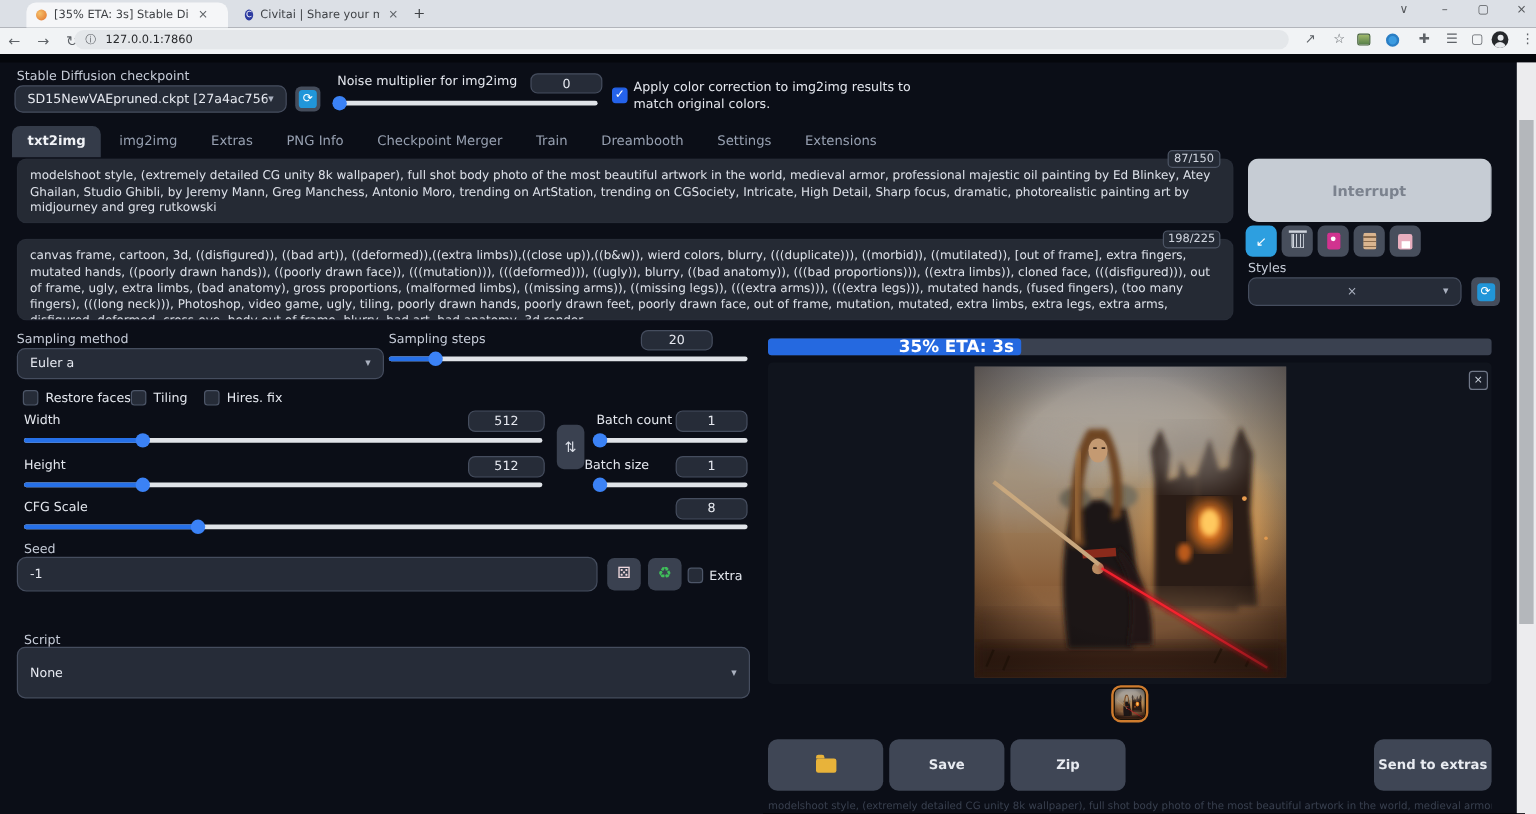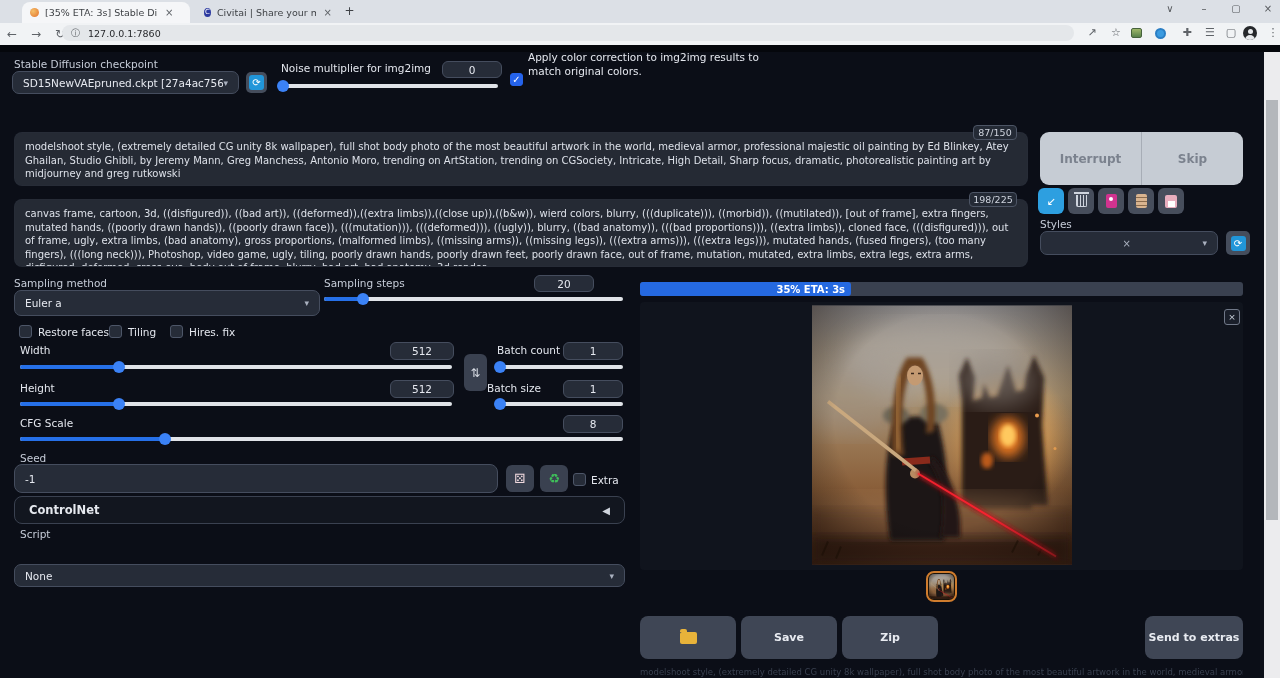--- a/index.html
+++ b/index.html
@@ -85,21 +85,21 @@
   .cardic:before { content:""; position:absolute; left:3.5px; top:3px; width:4px; height:4px;
                    border-radius:50%; background:#fff; }
   .clipic { width:11px; height:14px; background:#d9b48f; border-radius:2px;
             background-image:repeating-linear-gradient(#0000 0 3px,#8a6b4d 3px 4px); }
   .floppyic { width:12px; height:13px; background:#e8aebe; border-radius:2px; position:relative; }
   .floppyic:before { content:""; position:absolute; left:2.5px; top:6px; width:7px; height:6px; background:#fff; }
 
   .pbar { left:640px; top:282px; width:603px; height:14px; background:#3a4150; border-radius:3px; }
   .pfill { position:relative; height:100%; background:#2569e0; border-radius:3px;
            display:flex; align-items:center; justify-content:flex-end; }
-  .pfill span { font-size:10px; font-weight:bold; color:#fff; padding-right:6px; white-space:nowrap; }
+  .pfill span { font-size:14px; font-weight:bold; color:#fff; padding-right:6px; white-space:nowrap; }
 
   .imgpanel { left:640px; top:302px; width:603px; height:268px; background:#10141d; border-radius:4px; }
   .genimg { position:absolute; left:812px; top:305px; width:260px; height:260px; }
   .closebtn { left:1224px; top:309px; width:16px; height:16px; background:#1a1f2a; border:1px solid #707888;
               border-radius:3px; color:#cbd2dc; font-size:9px; display:flex; align-items:center;
               justify-content:center; }
   .thumbwrap { left:926px; top:571px; width:31px; height:31px; border:2px solid #cf7c2e; border-radius:8px;
                background:#1a1208; display:flex; align-items:center; justify-content:center; }
   .thumbimg { width:25px; height:25px; border-radius:5px; }
 
@@ -238,32 +238,42 @@
   <div class="abs numbox" style="left:442px;top:61px;width:60px;height:17px">0</div>
   <div class="abs" style="left:281px;top:84px;width:217px">
     <div class="track">
         <div class="fill" style="width: 1%;">
           <span class="knob"></span>
         </div>
       </div>
   </div>
 
   <div class="abs cb checked" style="left:510px;top:73px">✓</div>
-  <div class="abs lblw" style="left:528px;top:51px;width:262px;line-height:13.5px">Apply color correction to img2img results to match original colors.</div>
-
+  <div class="abs lblw" style="left:528px;top:67px;width:262px;line-height:13.5px">Apply color correction to img2img results to match original colors.</div>
+
+  <div class="abs navtabs">
+    <span class="ntab active">txt2img</span>
+    <span class="ntab">img2img</span>
+    <span class="ntab">Extras</span>
+    <span class="ntab">PNG Info</span>
+    <span class="ntab">Checkpoint Merger</span>
+    <span class="ntab">Train</span>
+    <span class="ntab">Dreambooth</span>
+    <span class="ntab">Settings</span>
+    <span class="ntab">Extensions</span>
+  </div>
 
   <div class="abs badge" style="left:973px;top:125px;width:44px;height:15px">87/150</div>
   <div class="abs ta" style="left:14px;top:132px;width:1014px;height:54px">modelshoot style, (extremely detailed CG unity 8k wallpaper), full shot body photo of the most beautiful artwork in the world, medieval armor, professional majestic oil painting by Ed Blinkey, Atey Ghailan, Studio Ghibli, by Jeremy Mann, Greg Manchess, Antonio Moro, trending on ArtStation, trending on CGSociety, Intricate, High Detail, Sharp focus, dramatic, photorealistic painting art by midjourney and greg rutkowski</div>
 
   <div class="abs badge" style="left:969px;top:192px;width:48px;height:15px">198/225</div>
   <div class="abs ta" style="left:14px;top:199px;width:1014px;height:68px">canvas frame, cartoon, 3d, ((disfigured)), ((bad art)), ((deformed)),((extra limbs)),((close up)),((b&amp;w)), wierd colors, blurry, (((duplicate))), ((morbid)), ((mutilated)), [out of frame], extra fingers, mutated hands, ((poorly drawn hands)), ((poorly drawn face)), (((mutation))), (((deformed))), ((ugly)), blurry, ((bad anatomy)), (((bad proportions))), ((extra limbs)), cloned face, (((disfigured))), out of frame, ugly, extra limbs, (bad anatomy), gross proportions, (malformed limbs), ((missing arms)), ((missing legs)), (((extra arms))), (((extra legs))), mutated hands, (fused fingers), (too many fingers), (((long neck))), Photoshop, video game, ugly, tiling, poorly drawn hands, poorly drawn feet, poorly drawn face, out of frame, mutation, mutated, extra limbs, extra legs, extra arms, disfigured, deformed, cross-eye, body out of frame, blurry, bad art, bad anatomy, 3d render</div>
 
   <div class="abs bigbtns">
     <div class="bigbtn">Interrupt</div>
-    <div class="bigbtn">Skip</div>
   </div>
   <div class="sbtn blue" style="left:1038px">↙</div>
   <div class="sbtn" style="left:1068px">
       <span class="trashic"></span>
     </div>
   <div class="sbtn" style="left:1098px">
       <span class="cardic"></span>
     </div>
   <div class="sbtn" style="left:1128px">
       <span class="clipic"></span>
@@ -352,27 +362,23 @@
       </div>
   </div>
 
   <div class="abs lbl" style="left:20px;top:452px">Seed</div>
   <div class="abs textinput" style="left:14px;top:464px;width:484px;height:29px;border-radius:8px;font-size:10.5px;display:flex;align-items:center;padding:0 10px">-1</div>
   <div class="abs iconbtn" style="left:506px;top:465px;width:28px;height:27px;font-size:13px;color:#f0d9de">⚄</div>
   <div class="abs iconbtn" style="left:540px;top:465px;width:28px;height:27px;font-size:13px;color:#3fbf5a">♻</div>
   <div class="abs cb" style="left:573px;top:473px"></div>
   <div class="abs lblw" style="left:591px;top:474px">Extra</div>
 
-  <div class="abs accordion">
-    <span>ControlNet</span>
-    <span class="tri">◀</span>
-  </div>
 
   <div class="abs lbl" style="left:20px;top:528px">Script</div>
-  <div class="abs select" style="left:14px;top:564px;width:611px;height:23px">
+  <div class="abs select" style="left:14px;top:539px;width:611px;height:43px">
     <span>None</span>
     <span class="caret">▾</span>
   </div>
 
   <div class="abs pbar">
     <div class="pfill" style="width: 35%;">
       <span>35% ETA: 3s</span>
     </div>
   </div>
 

